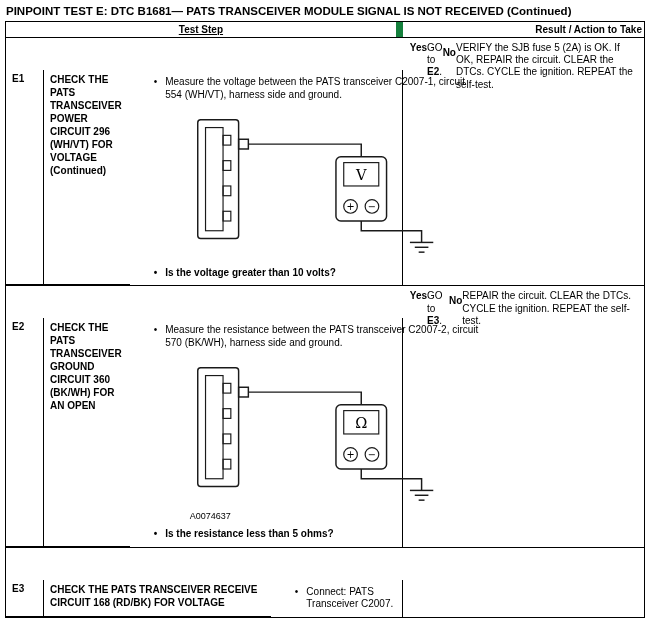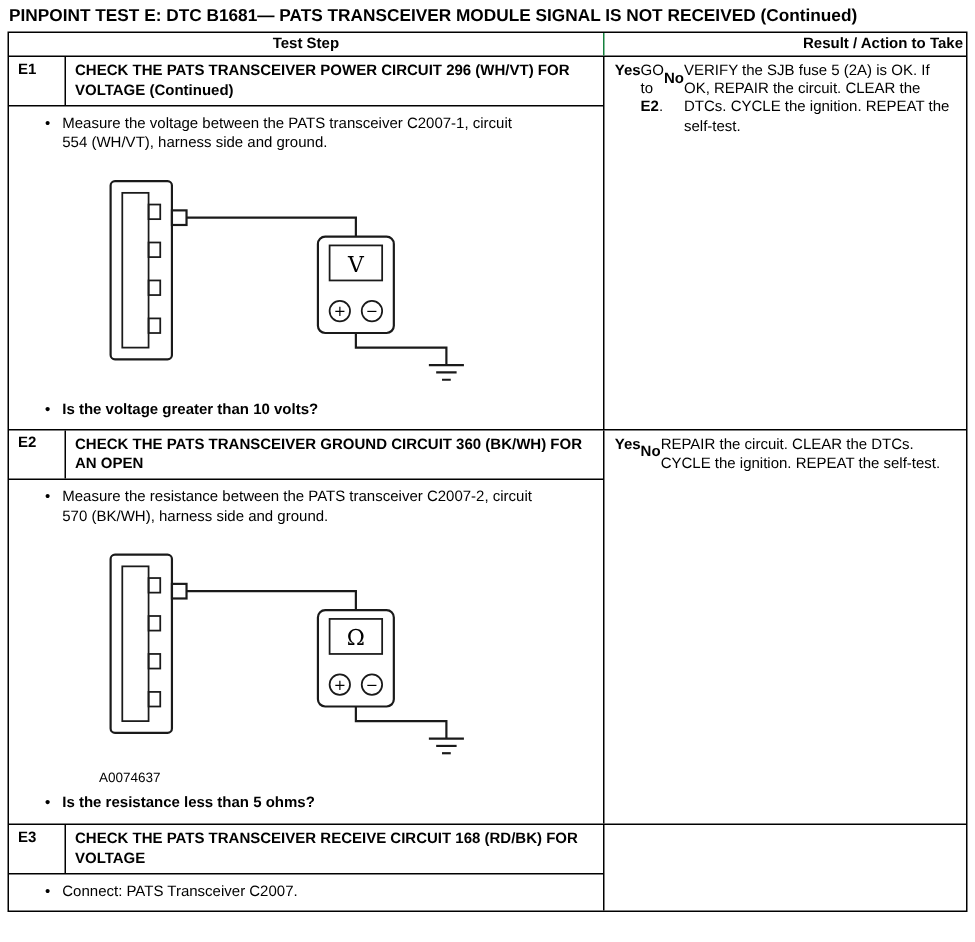--- a/index.html
+++ b/index.html
@@ -15,26 +15,26 @@
     font-weight: bold;
     font-size: 11.5px;
     padding: 5px 5px 4px 6px;
     white-space: nowrap;
   }
   .test-table {
     margin: 0 5px;
     border: 1px solid #000;
   }
   .thead { display: flex; border-bottom: 1px solid #000; font-weight: bold; font-size: 10px; }
-  .th-left { width: 62.2%; border-right: 1px solid #15803d; text-align: center; padding: 2px; }
+  .th-left { width: 62.2%; border-right: 7px solid #15803d; text-align: center; padding: 2px; text-decoration: underline; }
   .th-right { flex: 1; text-align: right; padding: 2px; }
 
   .step-row { display: flex; border-bottom: 1px solid #000; }
   .step-row.last { border-bottom: none; }
-  .step-left { width: 62.2%; border-right: 1px solid #000; display: flex; flex-direction: column; }
+  .step-left { width: 62.2%; border-right: 1px solid #000; display: flex; flex-direction: row; margin-top: 32px; }
   .step-head { display: flex; border-bottom: 1px solid #000; font-weight: bold; font-size: 10px; }
   .step-id { width: 38px; flex: none; border-right: 1px solid #000; padding: 3px 0 3px 6px; }
   .step-title { flex: 1; padding: 3px 8px 3px 6px; line-height: 1.3; }
   .step-body { padding: 5px 8px 5px 16px; font-size: 10px; }
 
   .bullet { display: flex; gap: 8px; line-height: 1.28; margin: 1px 0; padding-left: 8px; }
   .bullet::before { content: "•"; flex: none; }
   .bullet-text { max-width: 318px; }
   .question { margin-top: 7px; font-weight: bold; }
 
@@ -166,20 +166,21 @@
           <div class="figure-caption">A0074637</div>
         </div>
 
         <div class="bullet question">
           <span>Is the resistance less than 5 ohms?</span>
         </div>
       </div>
     </div>
     <div class="step-right">
       <div class="res-label">Yes</div>
+      <div><span>GO to </span><b>E3</b><span>.</span></div>
       <div class="res-label gap">No</div>
       <div>REPAIR the circuit. CLEAR the DTCs. CYCLE the ignition. REPEAT the self-test.</div>
     </div>
   </div>
 
   <div class="step-row last">
     <div class="step-left">
       <div class="step-head">
         <div class="step-id">E3</div>
         <div class="step-title">CHECK THE PATS TRANSCEIVER RECEIVE CIRCUIT 168 (RD/BK) FOR VOLTAGE</div>

